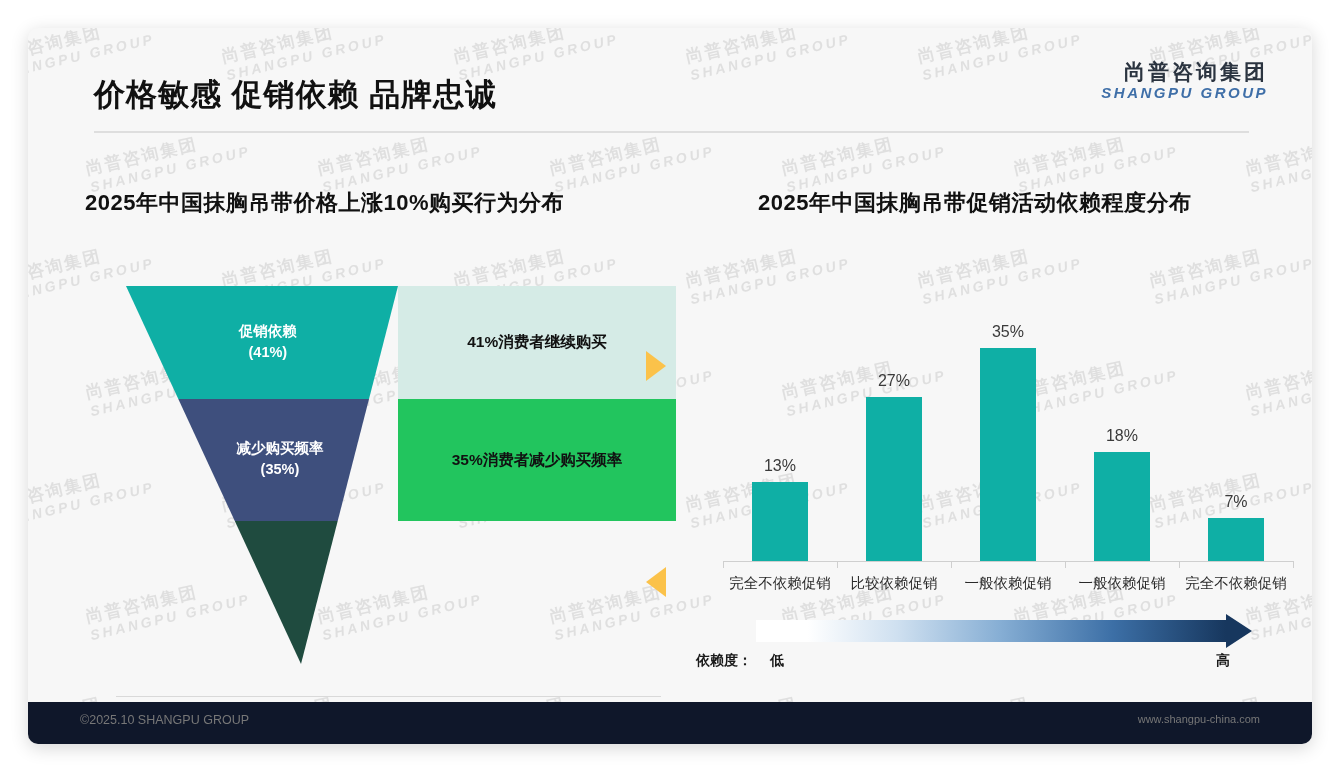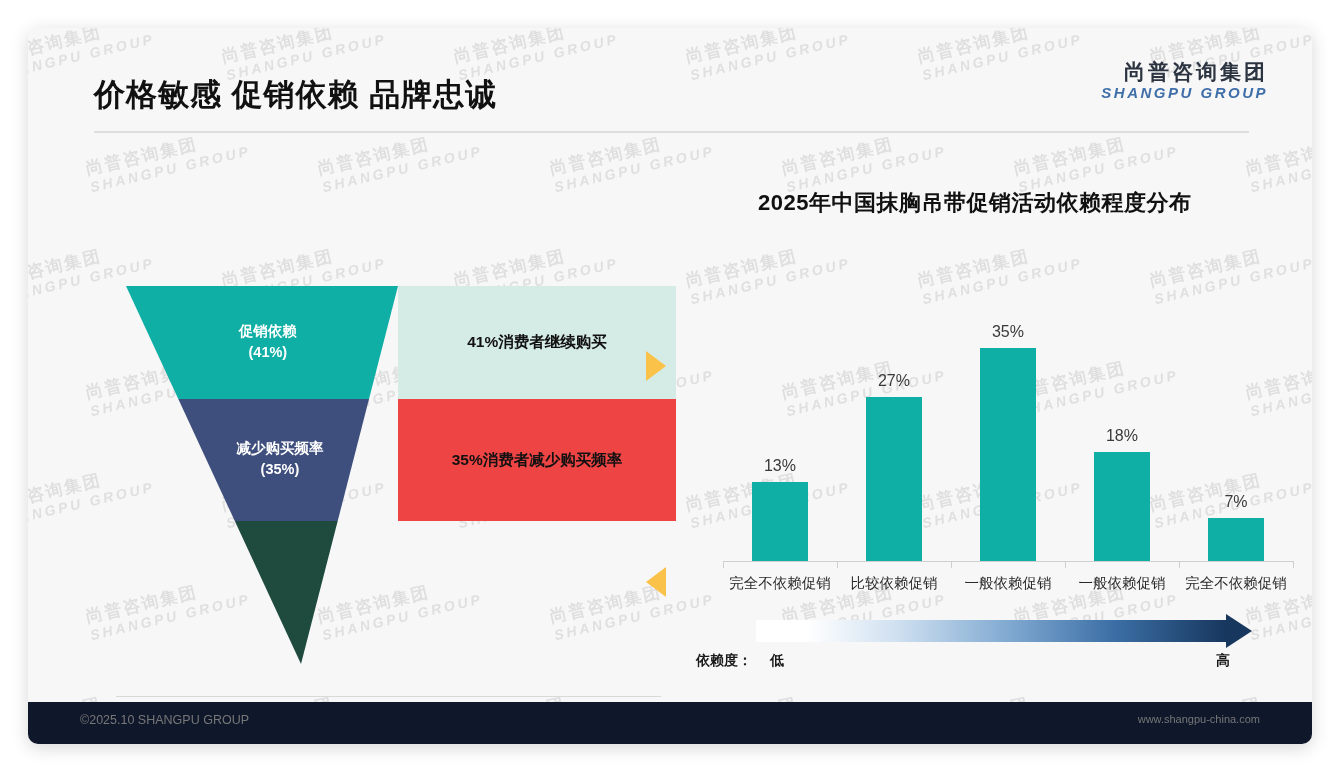--- a/index.html
+++ b/index.html
@@ -505,25 +505,26 @@
 
   <div id="header">
     <div id="page-title">价格敏感 促销依赖 品牌忠诚</div>
     <div id="logo-block">
       <div id="logo-cn">尚普咨询集团</div>
       <div id="logo-en">SHANGPU GROUP</div>
     </div>
   </div>
   <div id="header-rule"></div>
 
+  <div class="panel-title" id="left-title">2025年中国抹胸吊带价格上涨10%购买行为分布</div>
   <div class="panel-title" id="right-title">2025年中国抹胸吊带促销活动依赖程度分布</div>
 
   <div id="funnel-wrap">
     <div class="side-panel" style="left: 330px; top: 30px; width: 278px; height: 113px; background: rgb(213, 235, 230);">41%消费者继续购买</div>
-      <div class="side-panel" style="left: 330px; top: 143px; width: 278px; height: 122px; background: #ef4444;">35%消费者减少购买频率</div>
+      <div class="side-panel" style="left: 330px; top: 143px; width: 278px; height: 122px; background: #22c55e;">35%消费者减少购买频率</div>
       <svg id="funnel-svg" width="620" height="420">
         <polygon points="58,30 330,30 301.0026455026455,143 110.31481481481481,143" fill="#0fafa5"></polygon>
         <polygon points="110.31481481481481,143 301.0026455026455,143 269.6957671957672,265 166.7962962962963,265" fill="#3e4f7d"></polygon>
         <polygon points="166.7962962962963,265 269.6957671957672,265 233,408 233,408" fill="#1f4b3f"></polygon>
       </svg>
   <div class="funnel-label" style="left: 119.829px; top: 64.5px; width: 160px;">
         <div>促销依赖</div>
         <div>(41%)</div>
       </div>
       <div class="funnel-label" style="left: 131.952px; top: 182px; width: 160px;">

